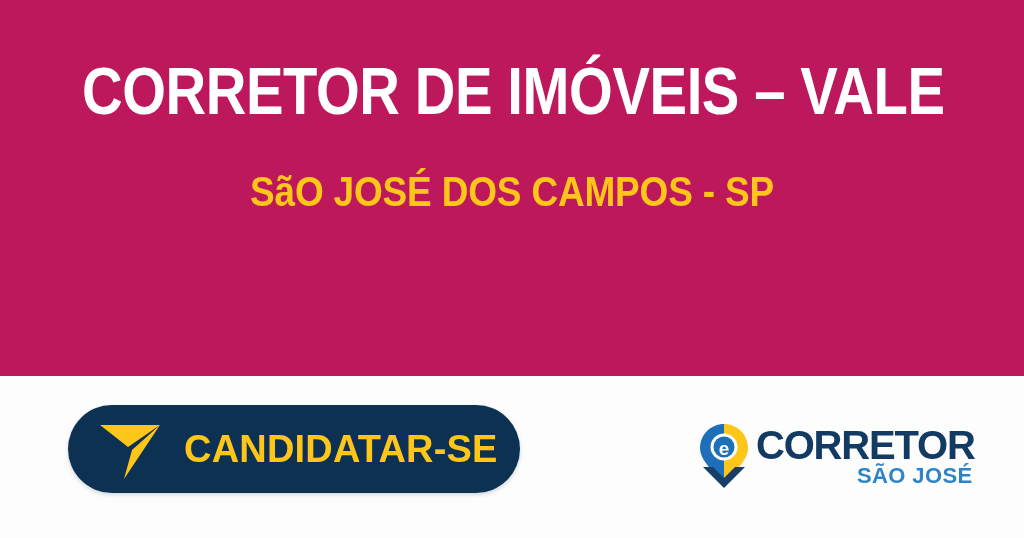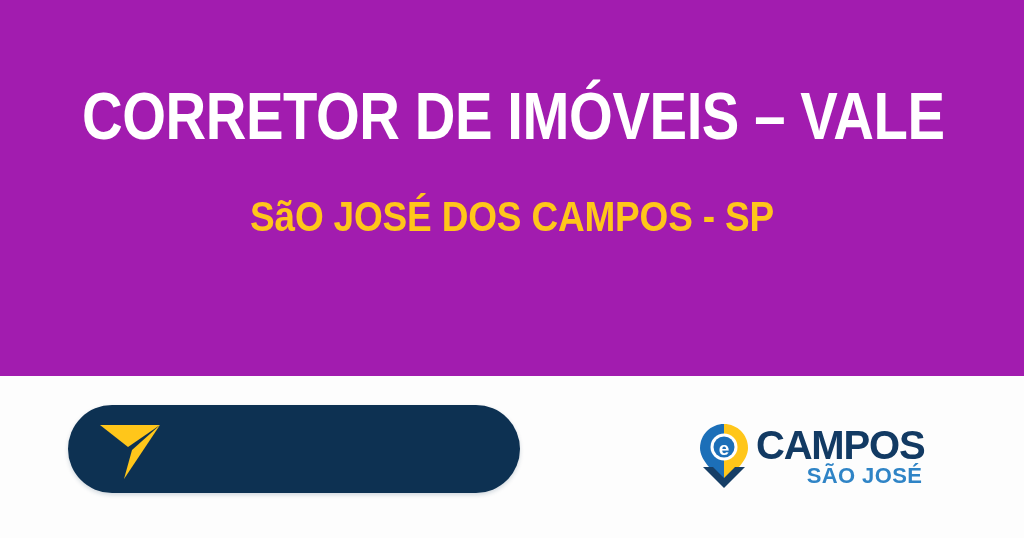--- a/index.html
+++ b/index.html
@@ -20,26 +20,26 @@
     background: #ffffff;
   }
 
   
   .header-band {
     position: absolute;
     left: 0;
     top: 0;
     width: 1024px;
     height: 376px;
-    background: #a21caf;
+    background: #be185d;
     display: flex;
     flex-direction: column;
     align-items: center;
     justify-content: flex-start;
-    padding-top: 81px;
+    padding-top: 56px;
   }
 
   .job-title {
     width: 100%;
     text-align: center;
     color: #ffffff;
     font-family: "Liberation Sans", sans-serif;
     font-weight: bold;
     font-size: 67px;
     line-height: 70px;
@@ -170,37 +170,38 @@
     <div class="job-location">SãO JOSÉ DOS CAMPOS - SP</div>
   </div>
 
   <div class="footer-band">
 
     <div class="apply-button">
       <svg class="send-icon" viewBox="0 0 64 64">
         <polygon points="2,8 62,8 30,30" fill="#ffc61a"></polygon>
         <polygon points="62,8 34,33 26,62" fill="#ffc61a"></polygon>
       </svg>
+      <span class="apply-label">CANDIDATAR-SE</span>
     </div>
 
     <div class="brand-logo">
       <svg class="pin-mark" viewBox="0 0 50 66">
 
         <path d="M25 1 C11.7 1 1 11.7 1 25 C1 37 14 49 25 58 L25 1 Z" fill="#1c6fb8"></path>
 
         <path d="M25 1 C38.3 1 49 11.7 49 25 C49 37 36 49 25 58 L25 1 Z" fill="#ffc61a"></path>
 
         <circle cx="25" cy="24" r="13.5" fill="#ffffff"></circle>
 
         <circle cx="25" cy="24" r="10.5" fill="#1c6fb8"></circle>
 
         <text x="25" y="31.5" text-anchor="middle" font-family="Liberation Sans, sans-serif" font-size="19" font-weight="bold" fill="#ffffff">e</text>
 
         <path d="M4 44 L14 44 L25 55 L36 44 L46 44 L25 65 Z" fill="#163e66"></path>
       </svg>
       <div class="brand-wordmark">
-        <span class="brand-name">CAMPOS</span>
+        <span class="brand-name">CORRETOR</span>
         <span class="brand-sub">SÃO JOSÉ</span>
       </div>
     </div>
 
   </div>
 </div>
 
 </body></html>

